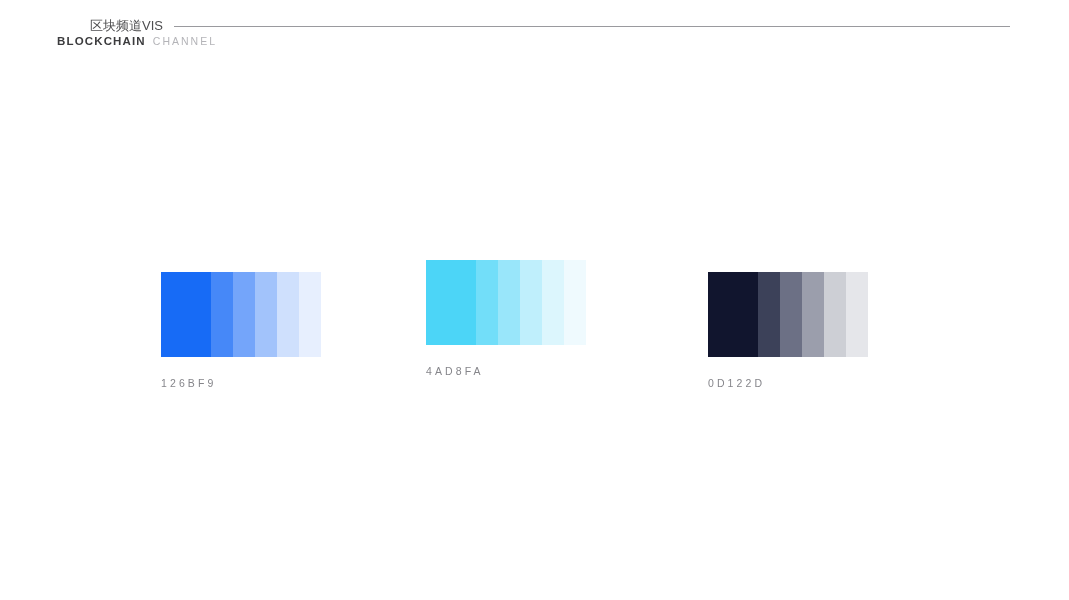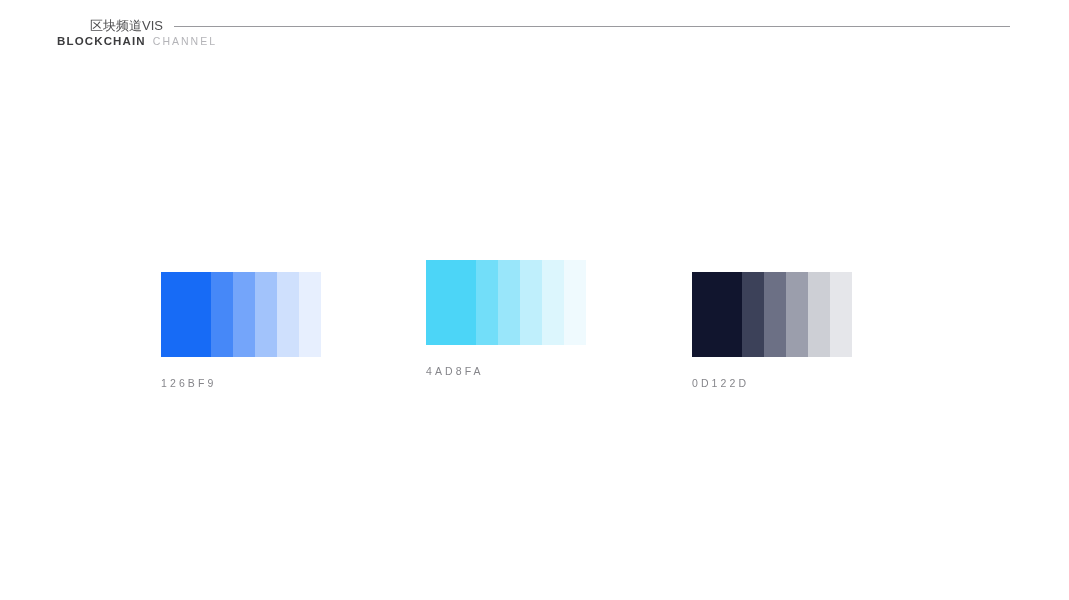--- a/index.html
+++ b/index.html
@@ -68,21 +68,21 @@
     text-align: right;
   }
 
   
   .palette-group {
     position: absolute;
     width: 172px;
   }
   #palette-group-0 { left: 161px; top: 272px; }
   #palette-group-1 { left: 426px; top: 260px; }
-  #palette-group-2 { left: 692px; top: 272px; }
+  #palette-group-2 { left: 708px; top: 272px; }
 
   .swatch-bar {
     display: flex;
     width: 160px;
     height: 85px;
   }
   .swatch-band {
     height: 100%;
   }
   .swatch-band.primary { width: 50px; flex: 0 0 50px; }

